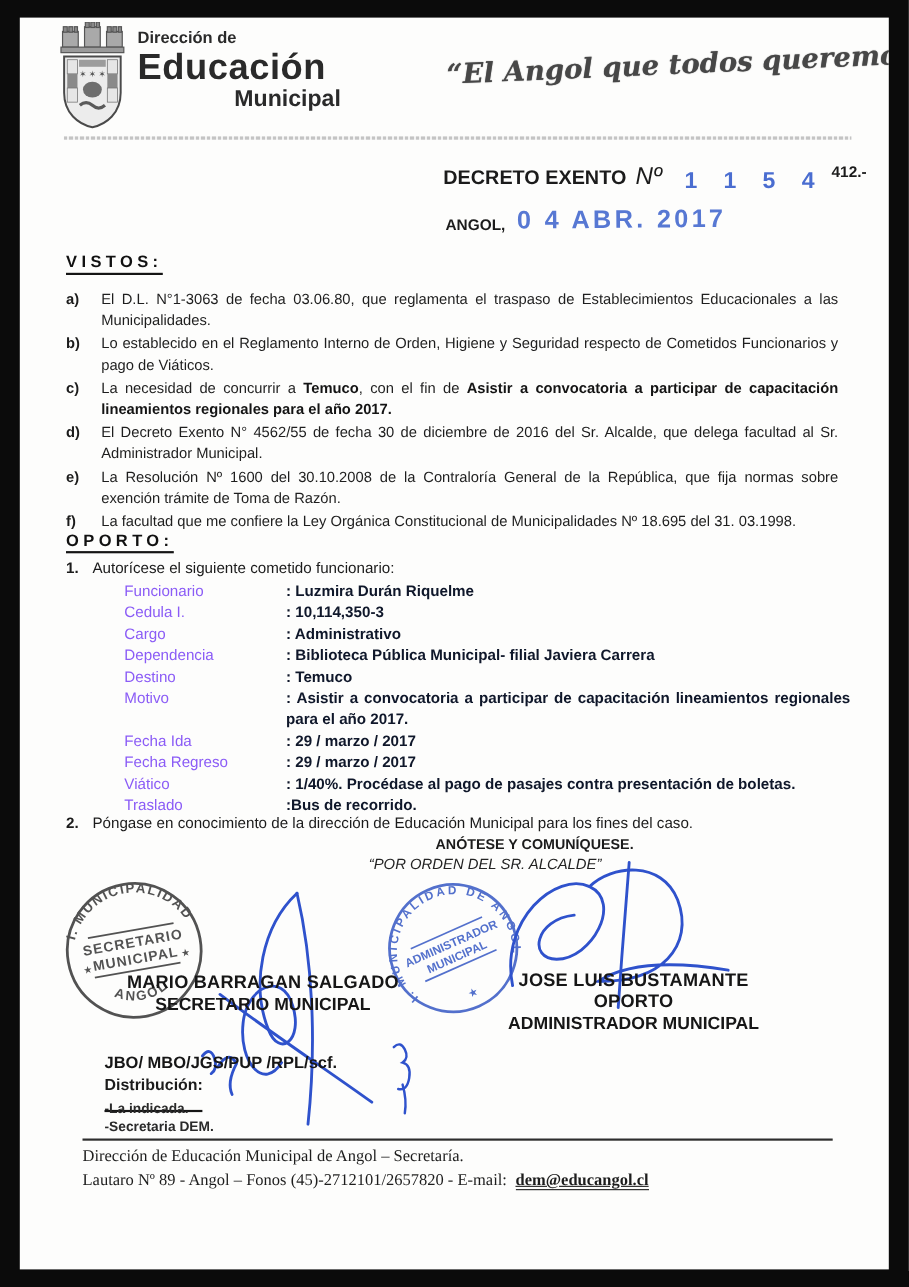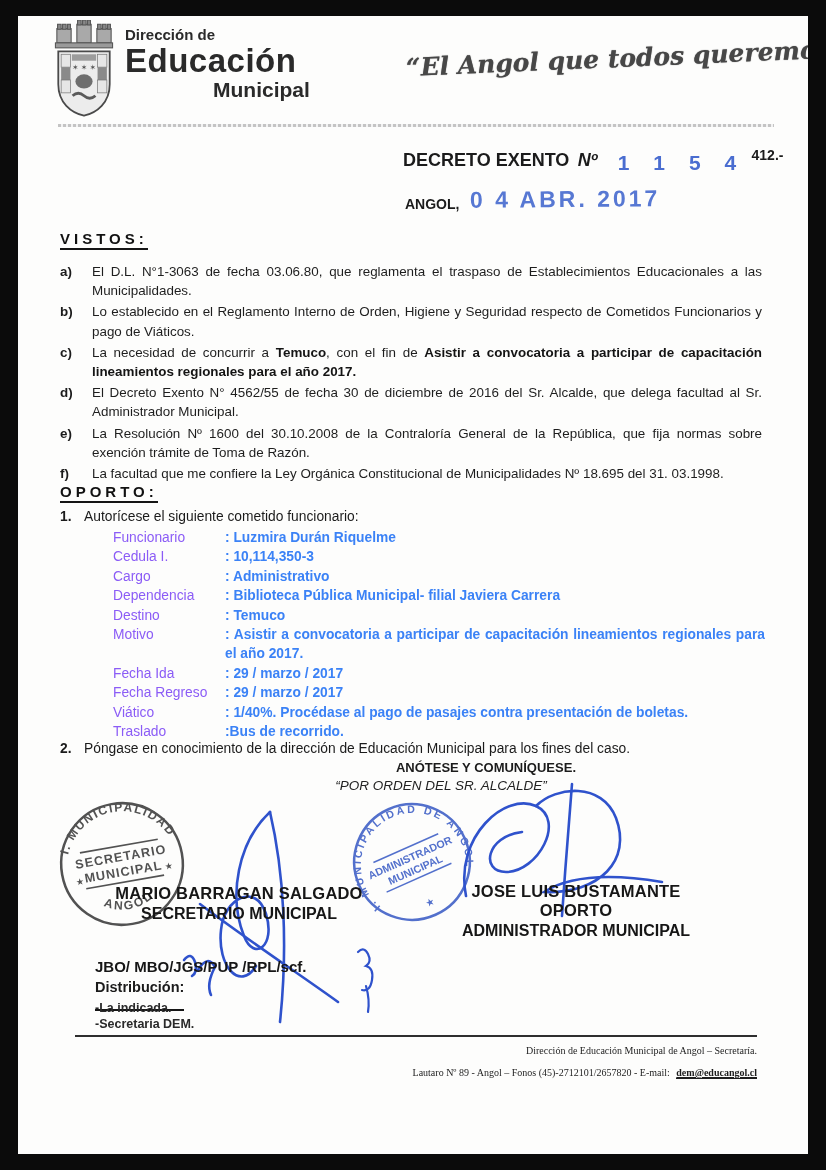--- a/index.html
+++ b/index.html
@@ -20,21 +20,21 @@
     font-size:25px; color:#474747; transform:rotate(-2.5deg);
     text-shadow:0 0 1px #6a6a6a; white-space:nowrap;
   }
   .header-rule{
     position:absolute; left:40px; top:108px; width:716px; height:3px;
     background:repeating-linear-gradient(90deg,#c4c4c4 0 3px,#f2f2f2 3px 5px);
   }
   
   .decree-line{ position:absolute; left:385px; top:131px; white-space:nowrap; }
   .decree-title{ font-size:18px; font-weight:bold; display:inline-block;}
-  .decree-title-no{ font-size:18px; font-weight:bold; font-style:italic; display:inline-block; margin-left:4px;}
+  .decree-title-no{ font-size:22px; font-weight:normal; font-style:italic; display:inline-block; margin-left:4px;}
   .stamp-num{ display:inline-block; margin-left:16px; position:relative; top:4px;
     color:#4a6dd0; font-size:21px; font-weight:bold; letter-spacing:9px; }
   .typed-num{ display:inline-block; font-size:14px; font-weight:bold; vertical-align:6px; margin-left:2px;}
   .place-line{ position:absolute; left:387px; top:180px; font-size:14px; font-weight:bold;}
   .date-stamp{ position:absolute; left:452px; top:170px; color:#4a6dd0;
     font-size:23px; font-weight:bold; letter-spacing:3px; opacity:.92; transform:rotate(-.5deg);}
   
   .sec-head{ position:absolute; left:42px; font-size:15px; font-weight:bold;
     letter-spacing:4px; border-bottom:2px solid #151515; padding-bottom:1px; color:#111;}
   
@@ -43,21 +43,21 @@
   .vletter{ width:32px; flex:0 0 32px; font-weight:bold; font-size:13.4px; line-height:19.2px;}
   .vtext{ flex:1; font-size:13.4px; line-height:19.2px; text-align:justify; color:#1e1e1e;}
   .vtext b{ color:#141414; }
   
   .ditem{ position:absolute; left:42px; display:flex; width:702px;}
   .dnum{ width:24px; flex:0 0 24px; font-weight:bold; font-size:13.8px; line-height:19px;}
   .dtext{ flex:1; font-size:13.8px; line-height:19px;}
   .fields{ position:absolute; left:95px; top:512px; width:660px;}
   .frow{ display:flex; }
   .flabel{ flex:0 0 112px; font-size:13.8px; line-height:19.4px; color:#8b5cf6;}
-  .fvalue{ flex:1; font-size:13.8px; line-height:19.4px; font-weight:bold; color:#3b82f6; text-align:justify;}
+  .fvalue{ flex:1; font-size:13.8px; line-height:19.4px; font-weight:bold; color:#0f172a; text-align:justify;margin-left:35px;}
   
   .closing{ position:absolute; left:288px; top:744px; width:270px; text-align:center;}
   .closing .c1{ font-size:13px; font-weight:bold;text-align:right; }
   .closing .c2{ font-size:13.5px; font-style:italic; margin-top:3px; color:#232323;}
   
   .stamp-black{ position:absolute; left:28px; top:772px; width:152px; height:152px; transform:rotate(-10deg); opacity:.88;}
   .stamp-blue{ position:absolute; left:318px; top:770px; width:152px; height:152px; transform:rotate(-24deg); opacity:.92;}
   .sig-center{ position:absolute; left:152px; top:788px; width:180px; height:226px;}
   .sig-right{ position:absolute; left:432px; top:762px; width:222px; height:142px;}
   .sig-small{ position:absolute; left:330px; top:930px; width:40px; height:70px;}
@@ -66,22 +66,22 @@
   .name-right{ left:428px; top:866px; width:260px; }
   .name-block .nm{ font-size:16.5px; font-weight:bold; color:#161616; letter-spacing:.2px;}
   .name-block .tt{ font-size:16px; font-weight:bold; color:#161616; margin-top:2px;}
   
   .initials{ position:absolute; left:77px; top:942px; font-size:15px; font-weight:bold; color:#161616;}
   .dist-head{ position:absolute; left:77px; top:963px; font-size:14.5px; font-weight:bold;
     border-bottom:2px solid #151515; padding-bottom:14px;}
   .dist-items{ position:absolute; left:77px; top:984px; font-size:12.5px; line-height:16px; color:#2a2a2a; font-weight:bold;}
   
   .footer-rule{ position:absolute; left:57px; top:1019px; width:682px; border-top:2px solid #2e2e2e;}
-  .footer{ position:absolute; left:57px; top:1024px; width:682px; text-align:right;
-    font-family:"Liberation Serif",serif; font-size:10px; color:#1d1d1d; line-height:22px;}
+  .footer{ position:absolute; left:57px; top:1024px; width:682px; text-align:left;
+    font-family:"Liberation Serif",serif; font-size:15px; color:#1d1d1d; line-height:22px;}
   .footer .email{ border-bottom:1.5px solid #1d1d1d; font-weight:bold; margin-left:4px;text-decoration:underline;}
 </style>
 </head>
 <body>
 
 <div class="page">
 
   <svg class="logo" viewBox="0 0 100 140">
     <g stroke="#555" stroke-width="1.5">
       <rect x="12" y="12" width="20" height="20" fill="#a9a9a9"></rect>

